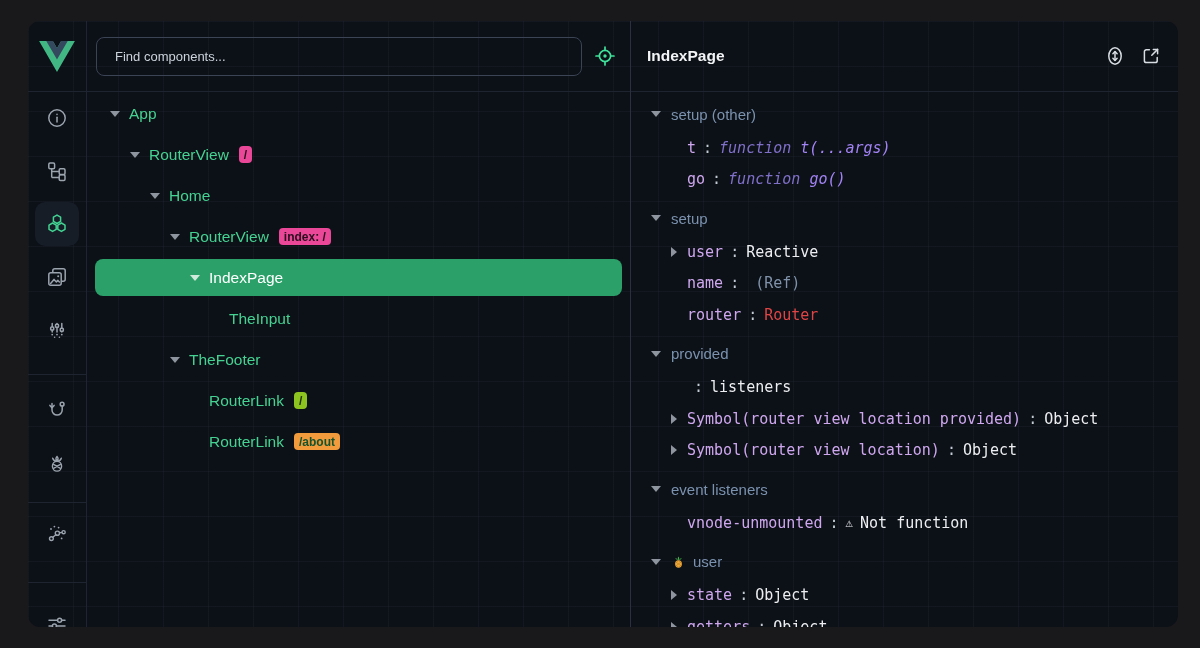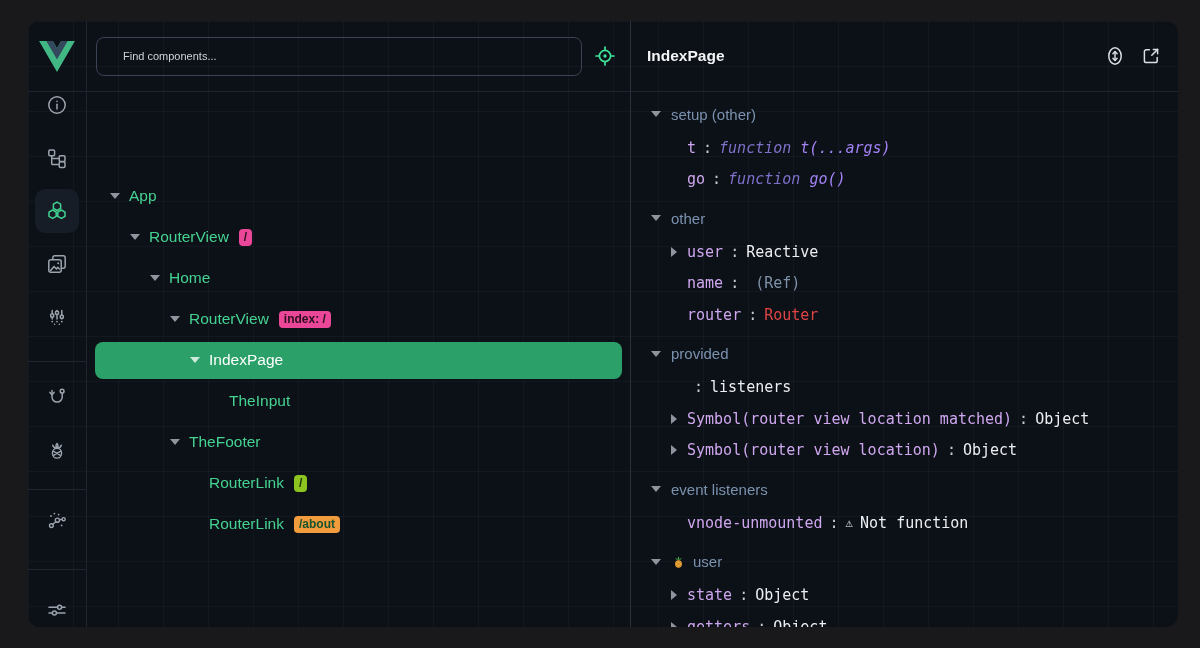--- a/index.html
+++ b/index.html
@@ -11,29 +11,29 @@
     background-size:45px 45px;}
   .left-pane{width:602px;flex:none;display:flex;flex-direction:column;}
   .divider-v{width:1px;background:#2a313c;flex:none;}
   .right-pane{flex:1;min-width:0;display:flex;flex-direction:column;}
 
   
   .left-header{height:70px;flex:none;display:flex;align-items:stretch;border-bottom:1px solid #1e2530;}
   .logo-cell{width:58px;flex:none;display:flex;align-items:center;justify-content:center;border-right:1px solid #1e2530;}
   .search-wrap{flex:1;display:flex;align-items:center;padding:0 14px 0 9px;gap:12px;}
   input.search{flex:1;height:37px;background:transparent;border:1px solid #3a4454;border-radius:8px;
-    color:#e8edf2;font-size:11px;padding:0 26px;outline:none;font-family:"Liberation Sans",sans-serif;min-width:0;}
+    color:#e8edf2;font-size:13px;padding:0 18px;outline:none;font-family:"Liberation Sans",sans-serif;min-width:0;}
   input.search::placeholder{color:#ccd3db;opacity:1;}
   .icon-btn{background:none;border:none;padding:0;display:flex;align-items:center;justify-content:center;cursor:pointer;}
   .right-header{height:70px;flex:none;display:flex;align-items:center;padding:0 16px;border-bottom:1px solid #1e2530;}
   .right-title{color:#f2f4f6;font-size:15.5px;font-weight:600;flex:1;}
   .hdr-icons{display:flex;gap:15px;align-items:center;}
 
   
-  .left-body{flex:1;display:flex;min-height:0;align-items:center;}
+  .left-body{flex:1;display:flex;min-height:0;}
   .sidebar{width:58px;flex:none;border-right:1px solid #1e2530;display:flex;flex-direction:column;align-items:center;padding-top:4px;}
   .side-btn{width:44px;height:44px;flex:none;border-radius:10px;display:flex;align-items:center;justify-content:center;margin-bottom:9px;background:none;border:none;cursor:pointer;padding:0;}
   .side-btn.active{background:#161d27;}
   .side-div{height:1px;align-self:stretch;background:#1e2530;flex:none;}
   .sd1{margin:13px 0 13px;}
   .sd2{margin:8px 0 8px;}
   .sd3{margin:18px 0 18px;}
 
   
   .tree{flex:1;min-width:0;overflow:hidden;padding-top:1px;}
@@ -288,21 +288,21 @@
         </div>
         <div class="entry">
           <span class="tri tri-none"></span>
           <span class="key">go</span>
           <span class="colon">:</span>
           <span class="val v-fnkw">function </span>
           <span class="val v-fnsig">go()</span>
         </div>
         <div class="sec-header mt">
           <span class="tri tri-down"></span>
-          <span class="sec-label">other</span>
+          <span class="sec-label">setup</span>
         </div>
         <div class="entry">
           <span class="tri tri-right"></span>
           <span class="key">user</span>
           <span class="colon">:</span>
           <span class="val v-plain">Reactive</span>
         </div>
         <div class="entry">
           <span class="tri tri-none"></span>
           <span class="key">name</span>
@@ -319,21 +319,21 @@
           <span class="tri tri-down"></span>
           <span class="sec-label">provided</span>
         </div>
         <div class="entry">
           <span class="tri tri-none"></span>
           <span class="colon">:</span>
           <span class="val v-plain">listeners</span>
         </div>
         <div class="entry">
           <span class="tri tri-right"></span>
-          <span class="key">Symbol(router view location matched)</span>
+          <span class="key">Symbol(router view location provided)</span>
           <span class="colon">:</span>
           <span class="val v-plain">Object</span>
         </div>
         <div class="entry">
           <span class="tri tri-right"></span>
           <span class="key">Symbol(router view location)</span>
           <span class="colon">:</span>
           <span class="val v-plain">Object</span>
         </div>
         <div class="sec-header mt">

